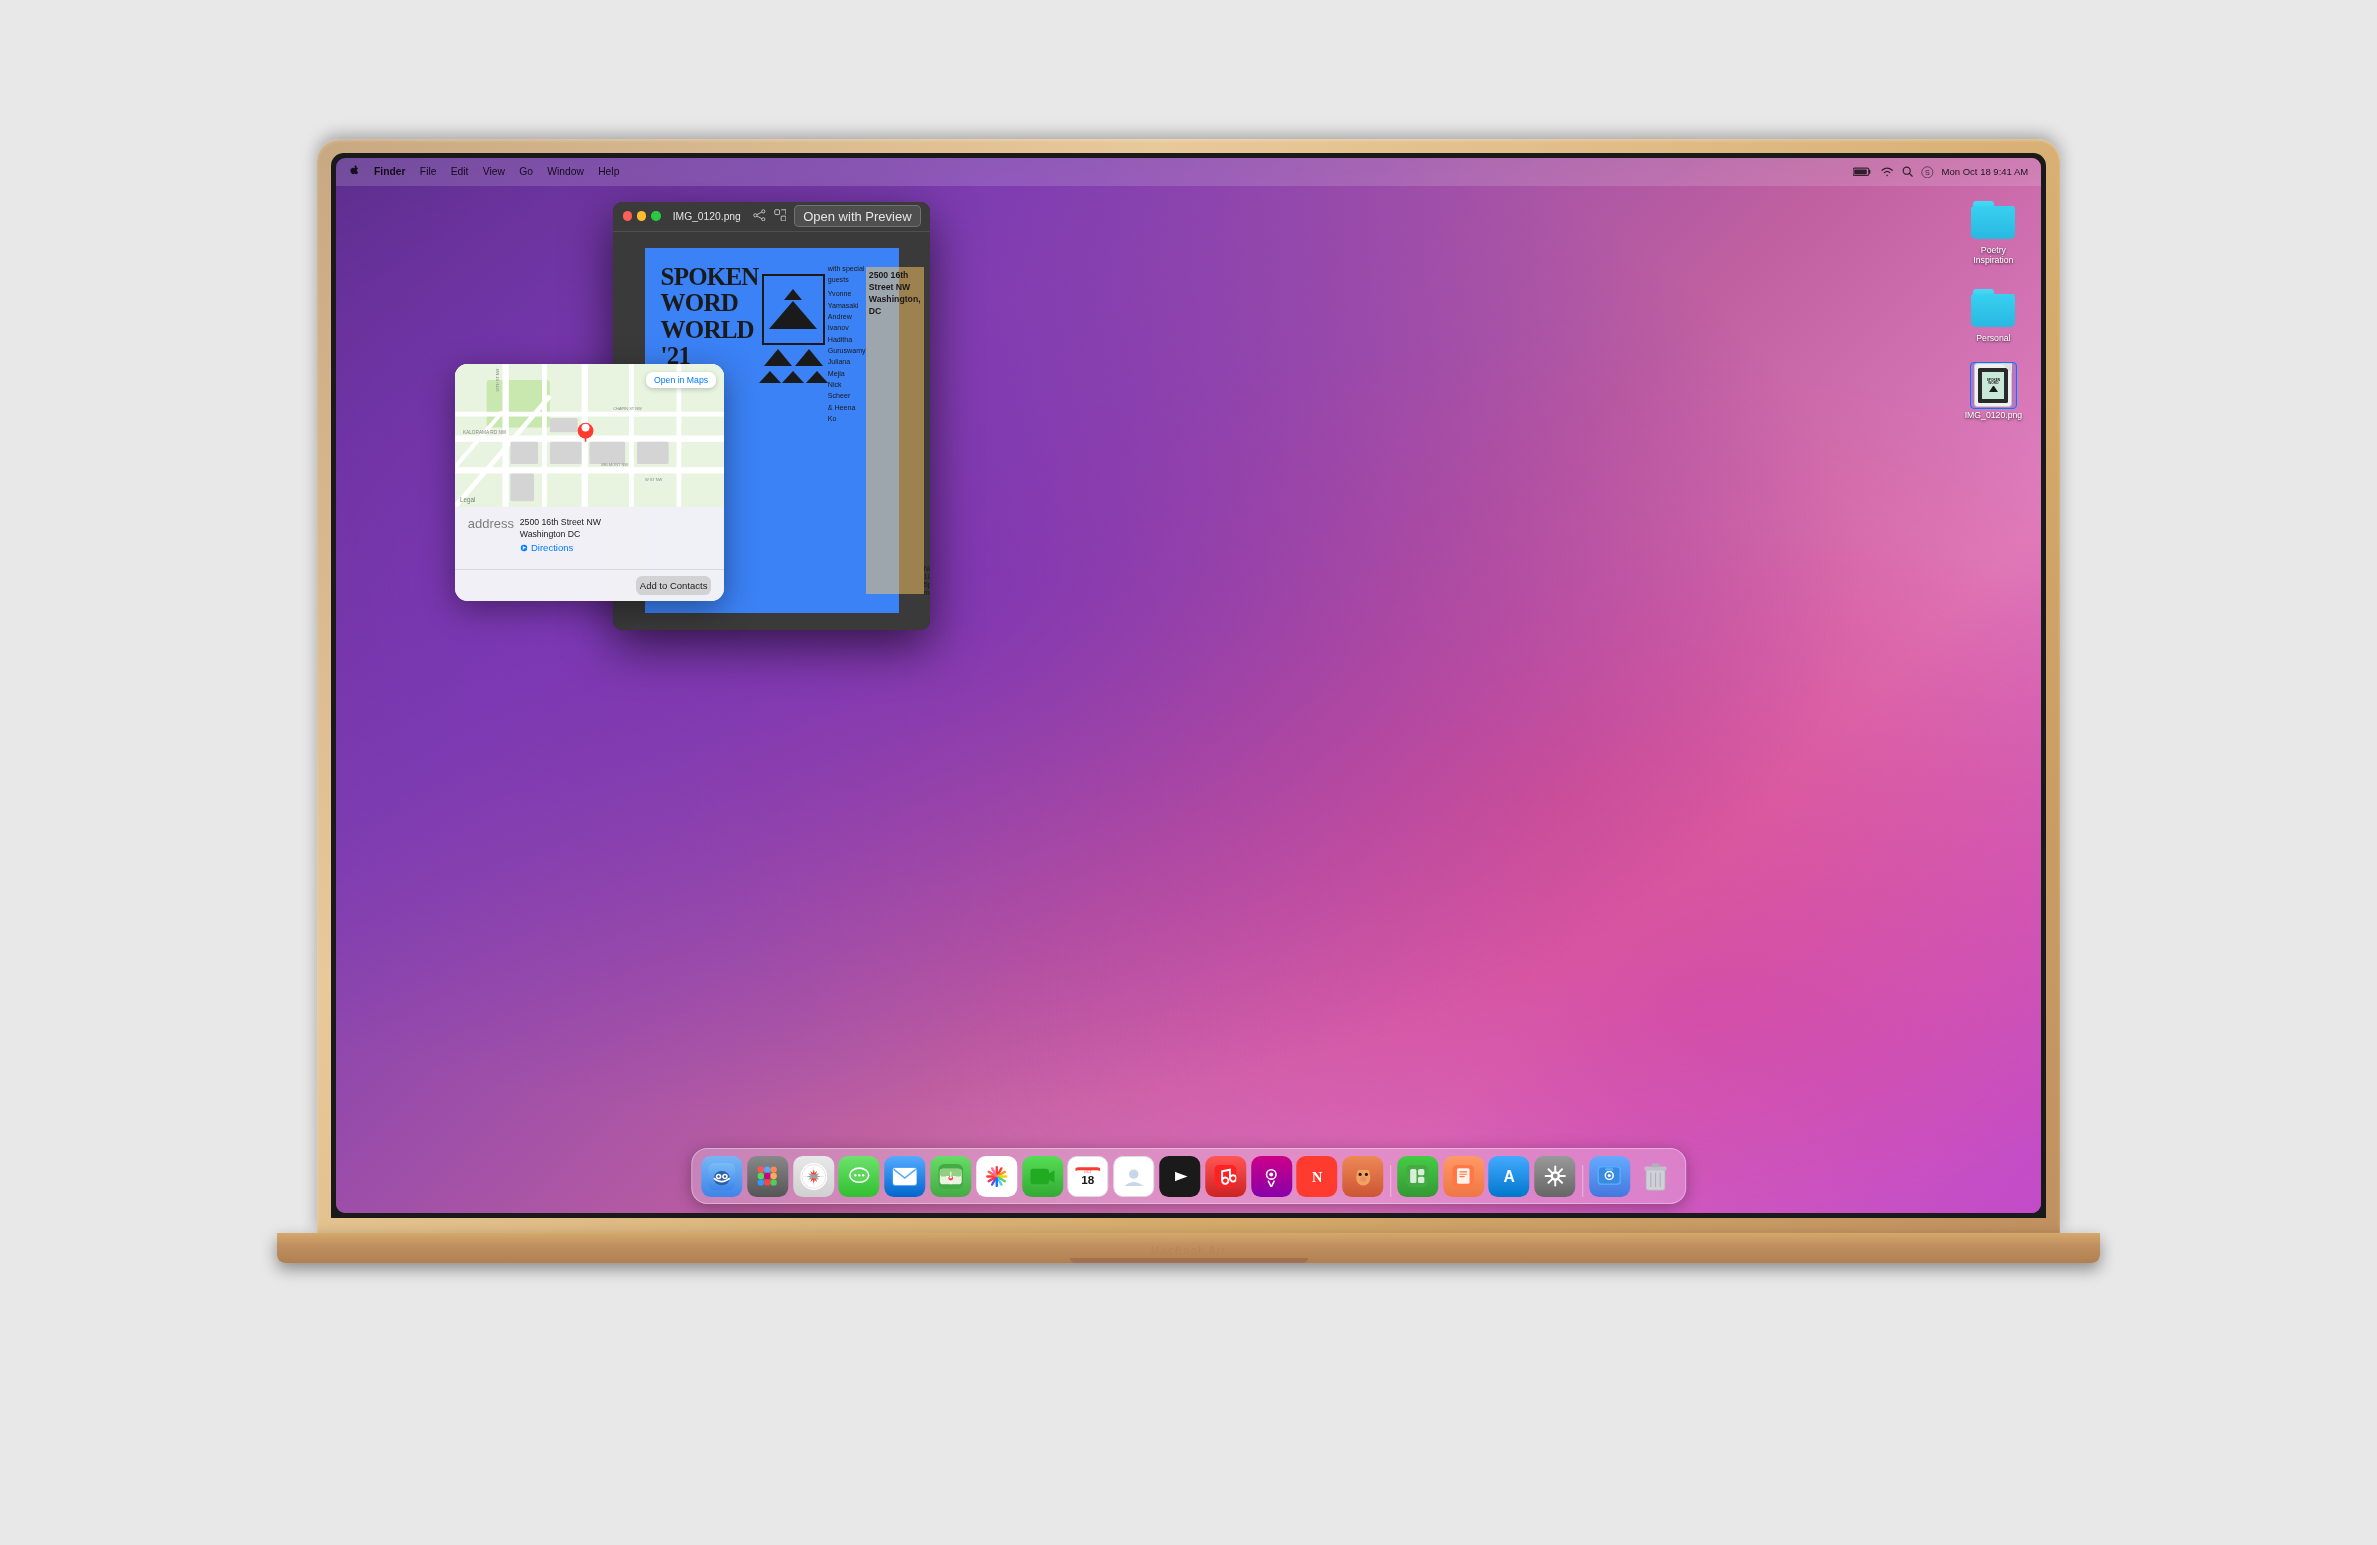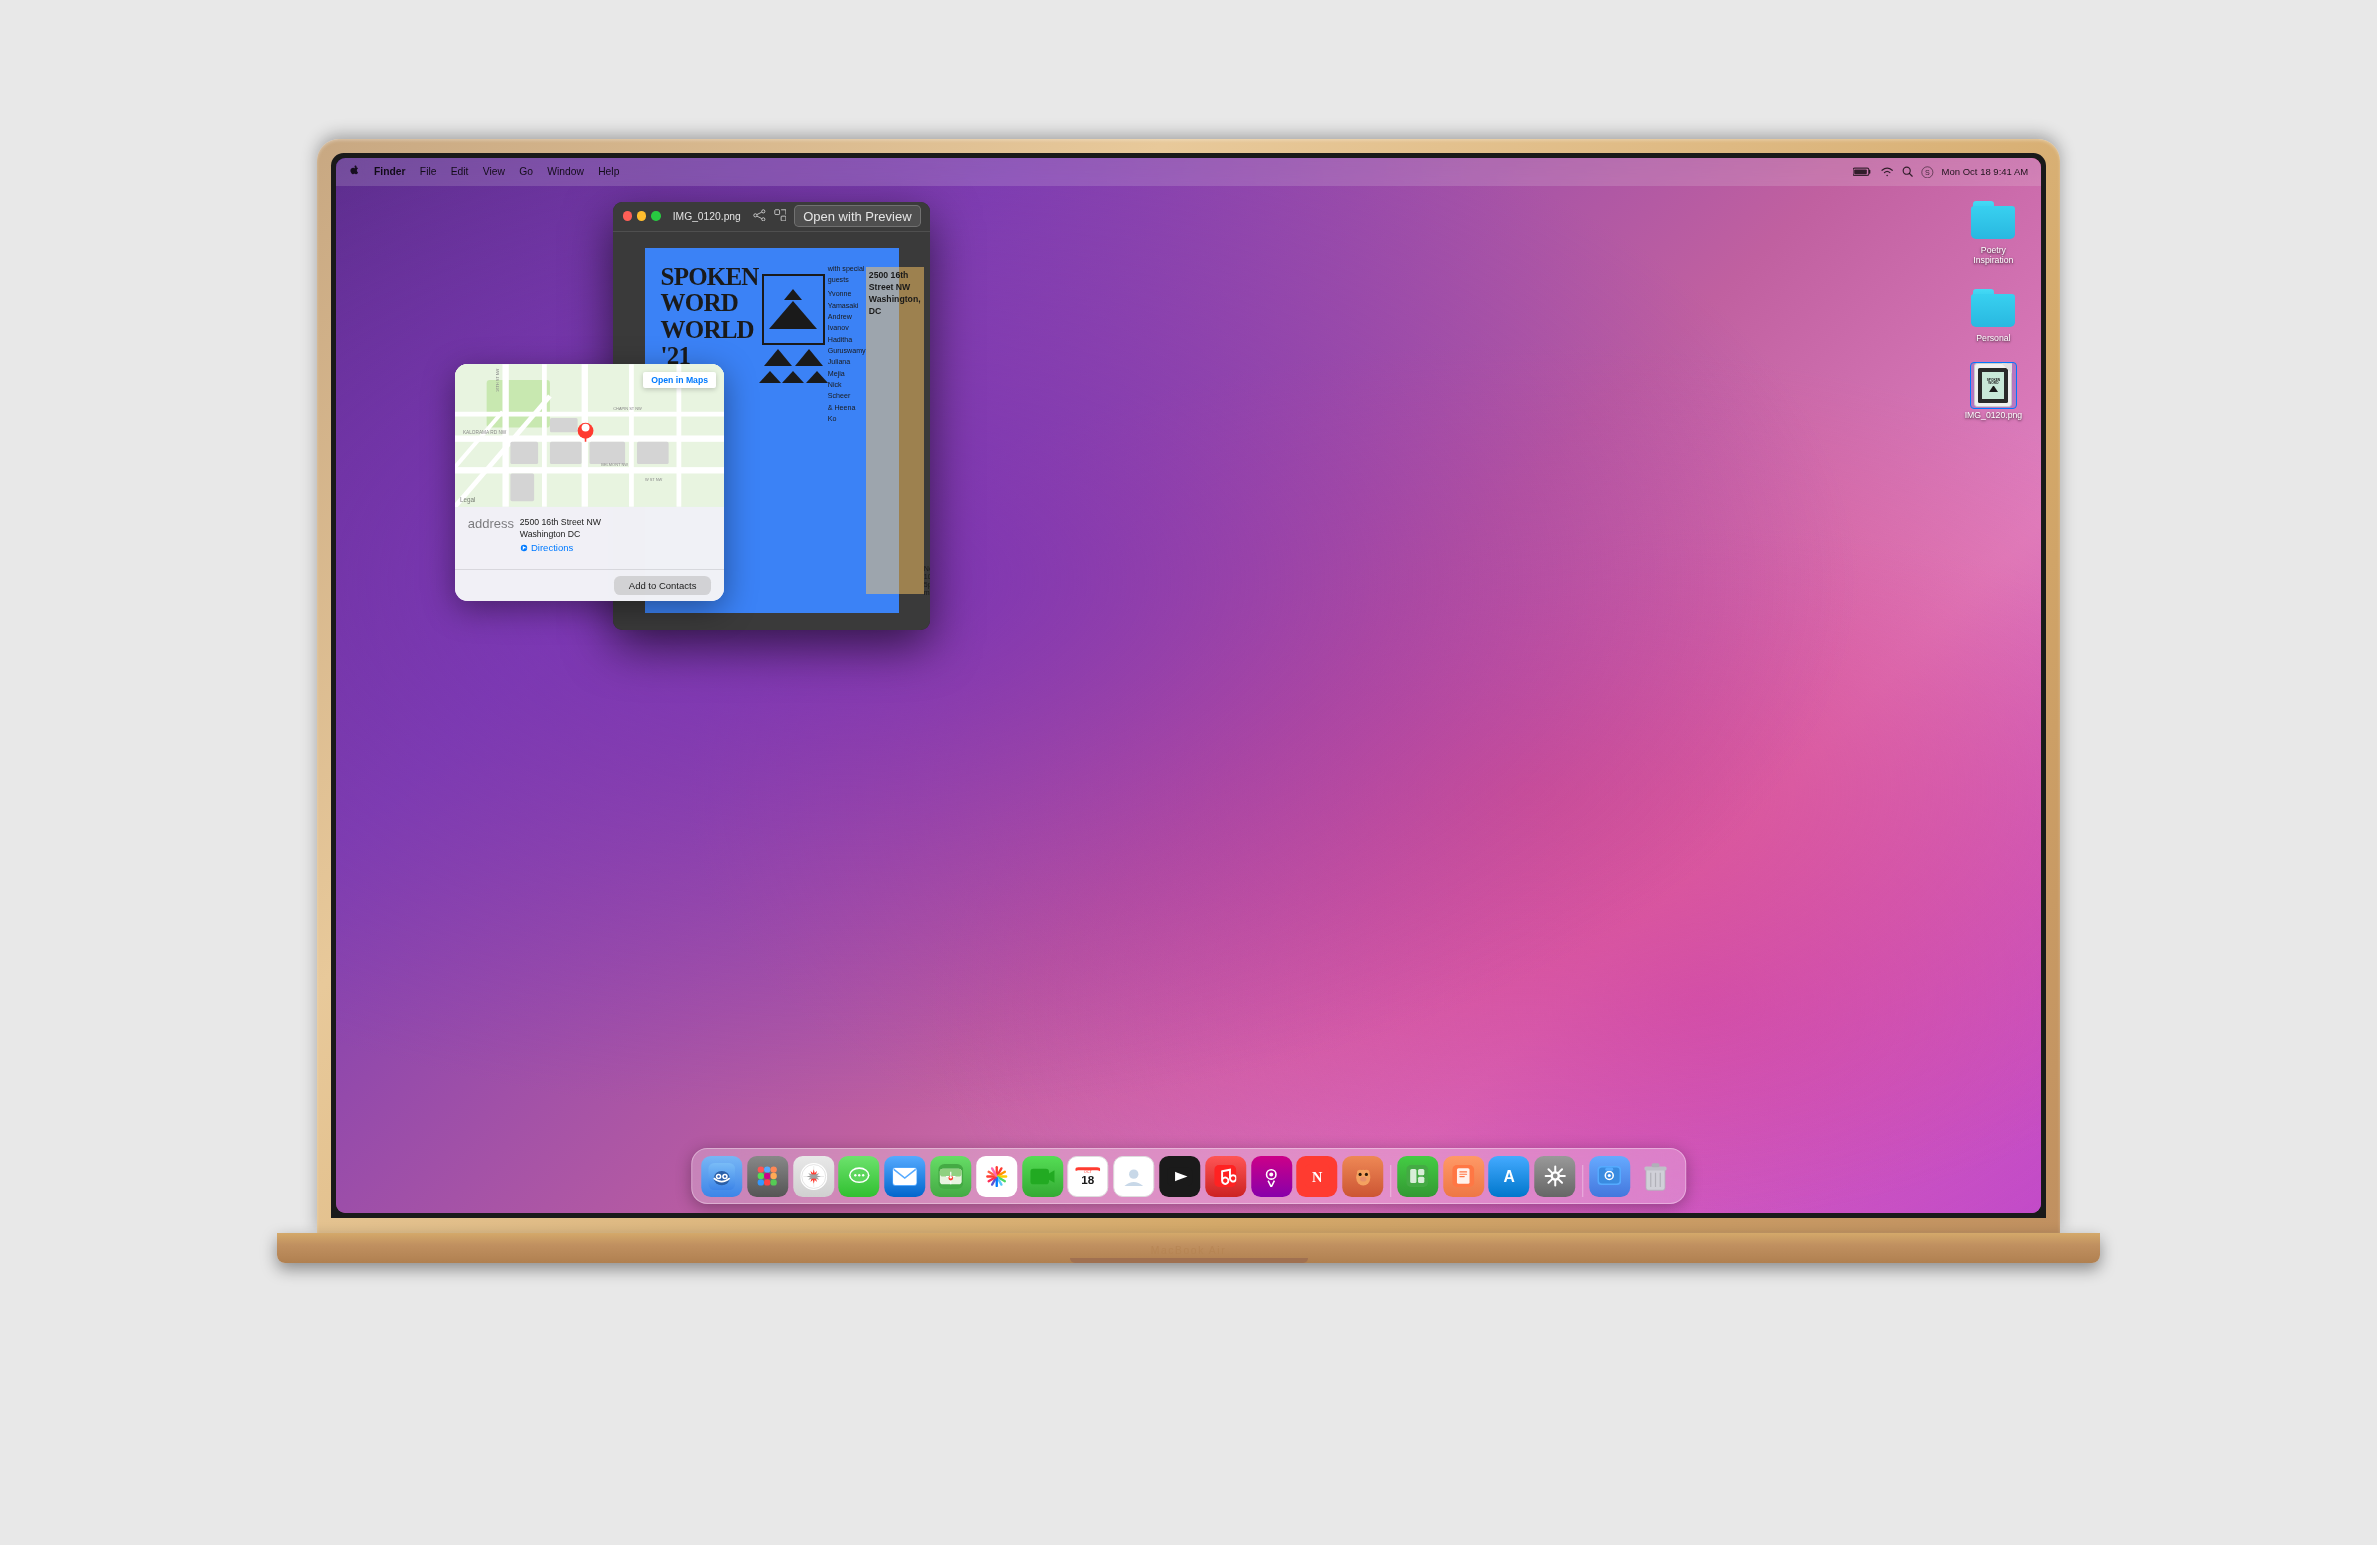--- a/index.html
+++ b/index.html
@@ -381,24 +381,24 @@
       position: relative;
       background: #e8f4e8;
     }
 
     .map-open-btn {
       position: absolute;
       top: 8px;
       right: 8px;
       background: white;
       border: none;
-      border-radius: 2px;
+      border-radius: 7px;
       padding: 3.2px 8px;
       font-size: 8.7px;
-      font-weight: 700;
+      font-weight: 400;
       color: #007AFF;
       cursor: pointer;
       box-shadow: 0 1.6px 4.8px rgba(0,0,0,0.2);
     }
 
     .map-legal {
       position: absolute;
       bottom: 3.2px;
       left: 4.8px;
       font-size: 6.3px;
@@ -443,21 +443,21 @@
       background: rgba(240,240,245,0.9);
       border-top: 0.8px solid rgba(0,0,0,0.1);
       display: flex;
       justify-content: flex-end;
     }
 
     .add-to-contacts-btn {
       background: rgba(180,180,180,0.5);
       border: none;
       border-radius: 6.3px;
-      padding: 4px 15px;
+      padding: 4px 4px;
       font-size: 9.5px;
       color: #1a1a1a;
       cursor: pointer;
     }
 
     
     .dock-container {
       position: absolute;
       bottom: 9.5px;
       left: 50%;

